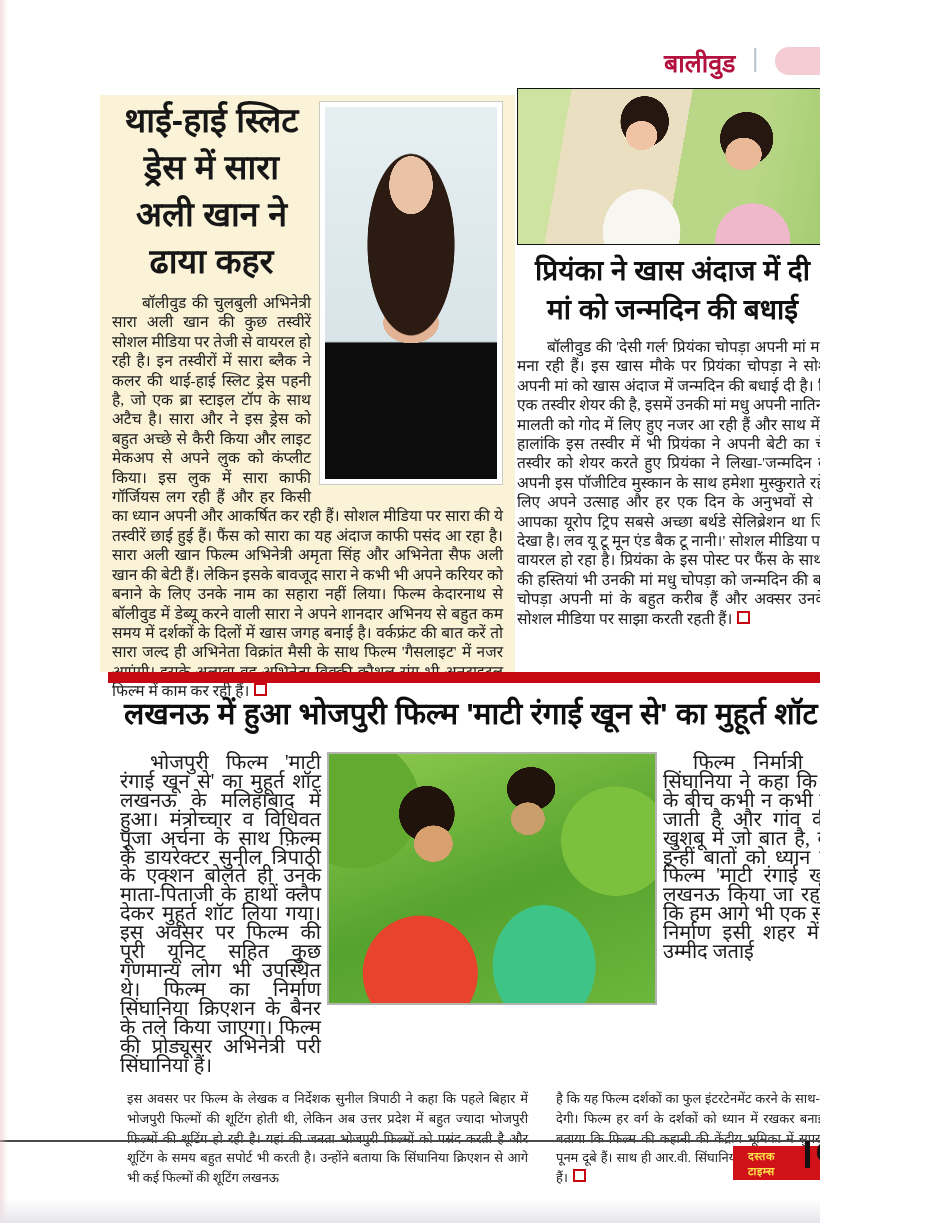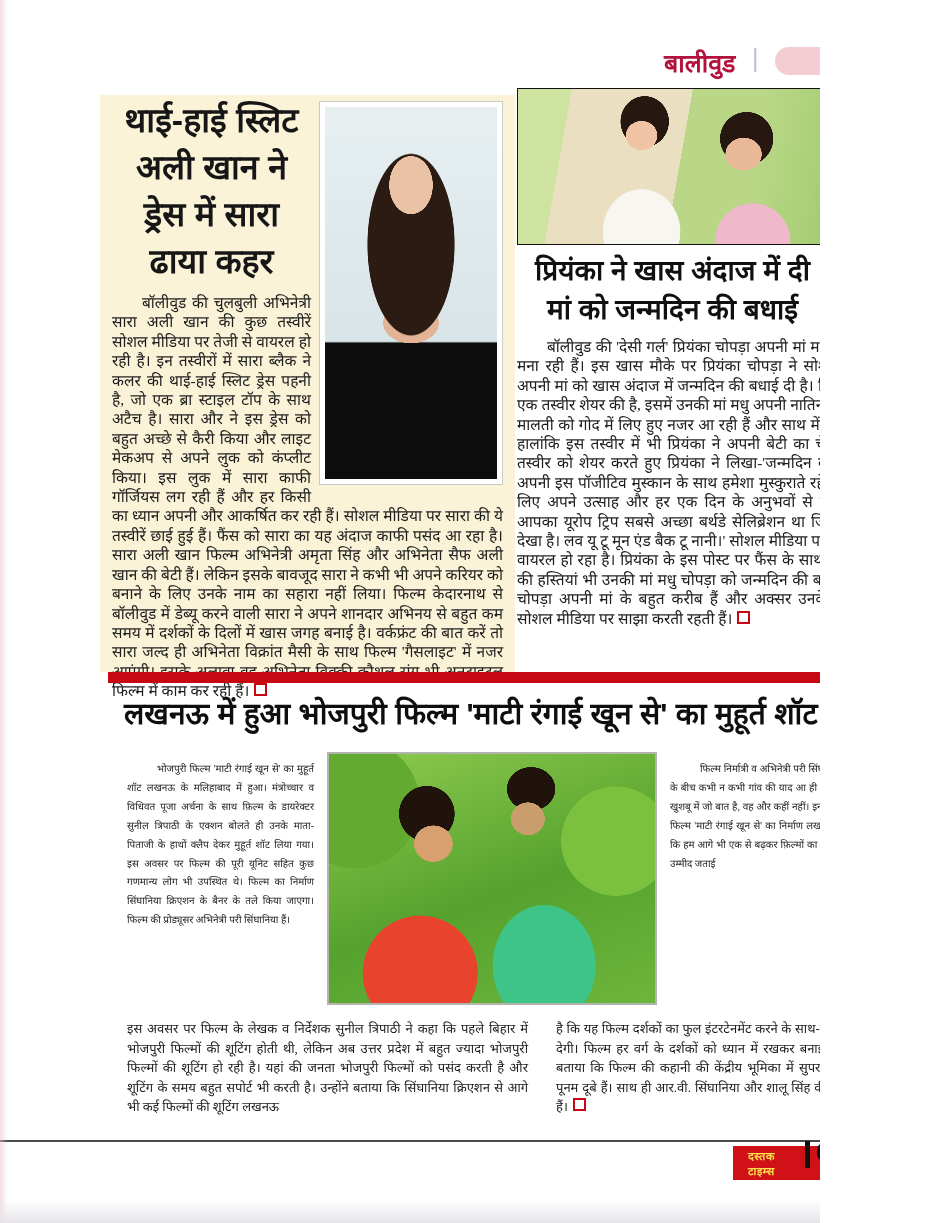--- a/index.html
+++ b/index.html
@@ -51,21 +51,21 @@
 
   
   .red-bar{position:absolute;left:108px;top:672px;width:832px;height:11px;background:#c50812;}
 
   
   .article-bhojpuri{position:absolute;left:14px;top:694px;width:945px;}
   .bhojpuri-headline{margin:0 0 0 110px;font-size:30px;line-height:40px;font-weight:bold;
                      font-family:"Liberation Sans",sans-serif;color:#0e0e0e;}
   .bhojpuri-row{display:flex;margin:18px 0 0 105px;width:838px;gap:5px;}
   .bh-col-left{width:203px;}
-  .bh-col-left .body-text,.bh-col-right .body-text{margin:8px;line-height:18.9px;font-size:10px;}
+  .bh-col-left .body-text,.bh-col-right .body-text{margin:1px;line-height:18.9px;font-size:20px;}
   .bhojpuri-photo{width:330px;height:253px;border:2px solid #b2b4ae;box-sizing:border-box;flex:none;}
   .bhojpuri-photo-inner{width:100%;height:100%;
      background:
        radial-gradient(ellipse 32px 30px at 32% 36%, #d9a06f 0 60%, rgba(0,0,0,0) 61%),
        radial-gradient(ellipse 46px 46px at 30% 24%, #20130c 0 60%, rgba(0,0,0,0) 61%),
        radial-gradient(ellipse 28px 27px at 61% 26%, #c99e6c 0 60%, rgba(0,0,0,0) 61%),
        radial-gradient(ellipse 40px 36px at 62% 14%, #20130c 0 60%, rgba(0,0,0,0) 61%),
        radial-gradient(ellipse 95px 95px at 28% 88%, #e8432c 0 60%, rgba(0,0,0,0) 61%),
        radial-gradient(ellipse 85px 100px at 66% 85%, #3fc487 0 60%, rgba(0,0,0,0) 61%),
        radial-gradient(circle 55px at 88% 35%, #7cc13d 0 99%, rgba(0,0,0,0) 100%),
@@ -100,22 +100,22 @@
   <span class="header-label">बालीवुड</span>
   <span class="header-divider">|</span>
   <span class="header-pill"></span>
 
   <section class="article-sara">
     <div class="sara-photo">
       <div class="sara-photo-inner"></div>
     </div>
     <h1 class="sara-title">
       <span>थाई-हाई स्लिट</span>
+      <span>ड्रेस में सारा</span>
       <span>अली खान ने</span>
-      <span>ड्रेस में सारा</span>
       <span>ढाया कहर</span>
     </h1>
     <p class="body-text first-indent"><span>बॉलीवुड की चुलबुली अभिनेत्री सारा अली खान की कुछ तस्वीरें सोशल मीडिया पर तेजी से वायरल हो रही है। इन तस्वीरों में सारा ब्लैक ने कलर की थाई-हाई स्लिट ड्रेस पहनी है, जो एक ब्रा स्टाइल टॉप के साथ अटैच है। सारा और ने इस ड्रेस को बहुत अच्छे से कैरी किया और लाइट मेकअप से अपने लुक को कंप्लीट किया। इस लुक में सारा काफी गॉर्जियस लग रही हैं और हर किसी का ध्यान अपनी और आकर्षित कर रही हैं। सोशल मीडिया पर सारा की ये तस्वीरें छाई हुई हैं। फैंस को सारा का यह अंदाज काफी पसंद आ रहा है। सारा अली खान फिल्म अभिनेत्री अमृता सिंह और अभिनेता सैफ अली खान की बेटी हैं। लेकिन इसके बावजूद सारा ने कभी भी अपने करियर को बनाने के लिए उनके नाम का सहारा नहीं लिया। फिल्म केदारनाथ से बॉलीवुड में डेब्यू करने वाली सारा ने अपने शानदार अभिनय से बहुत कम समय में दर्शकों के दिलों में खास जगह बनाई है। वर्कफ्रंट की बात करें तो सारा जल्द ही अभिनेता विक्रांत मैसी के साथ फिल्म 'गैसलाइट' में नजर आएंगी। इसके अलावा वह अभिनेता विक्की कौशल संग भी अनटाइटल फिल्म में काम कर रही हैं।</span><span class="endsq"></span></p>
   </section>
 
   <section class="article-priyanka">
     <div class="priyanka-photo">
       <div class="priyanka-photo-inner"></div>
     </div>
     <h2 class="priyanka-title">

